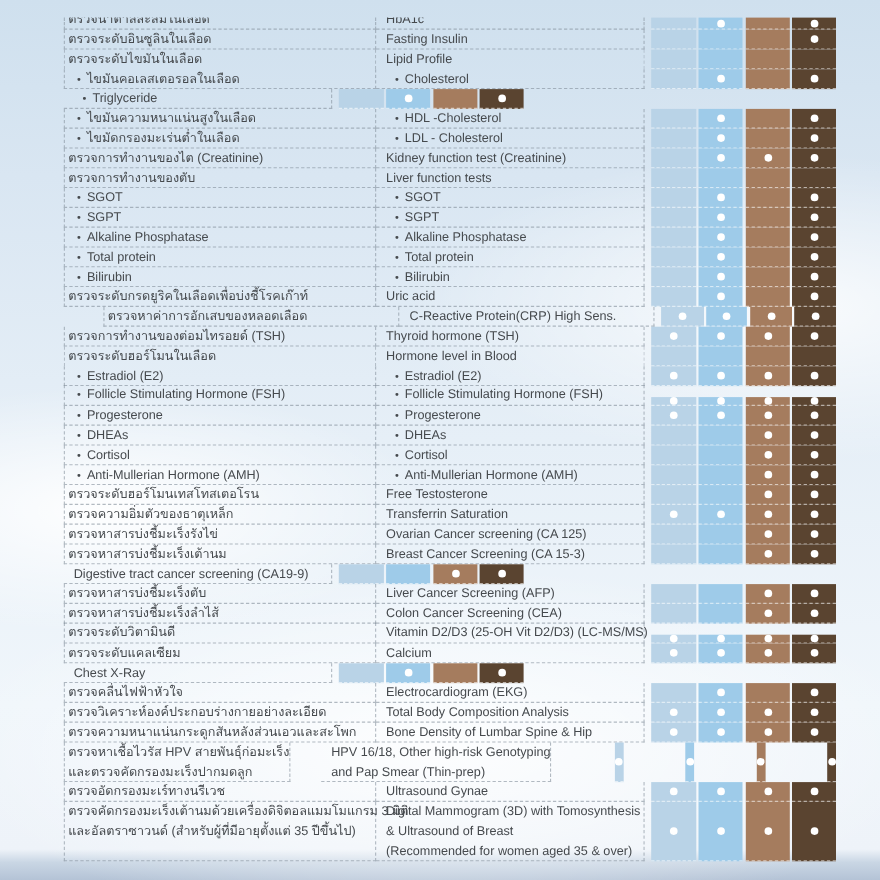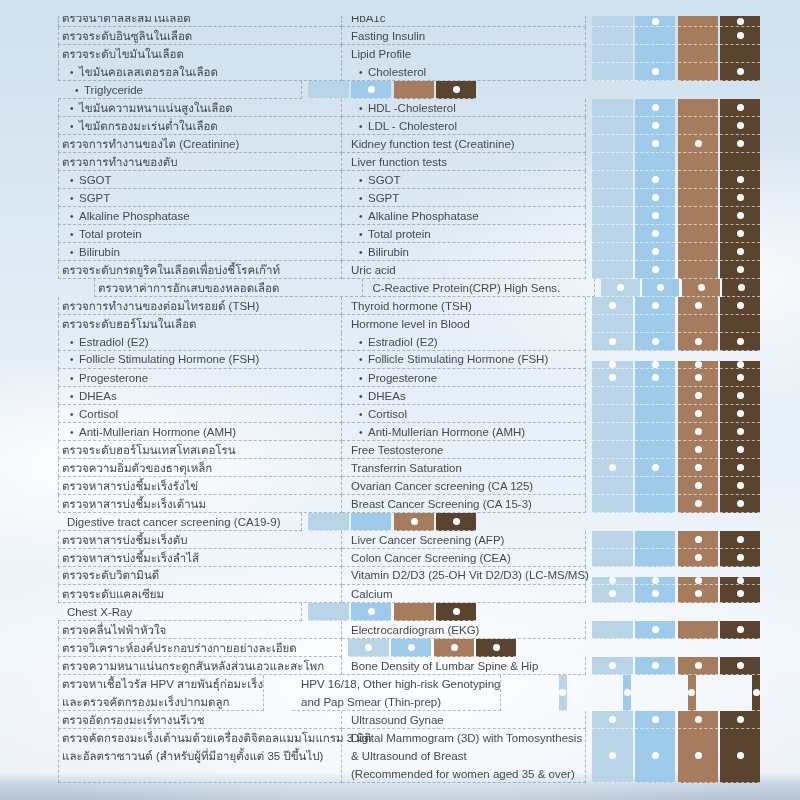--- a/index.html
+++ b/index.html
@@ -758,20 +758,23 @@
       <div class="cell dotcell c3" style="background: rgb(165, 124, 94);"></div>
       <div class="cell gap g3"></div>
       <div class="cell dotcell c4" style="background: rgb(90, 68, 48);">
         <div class="dot"></div>
       </div>
     </div>
     <div class="row" style="height: 18px;">
       <div class="cell txtcell thai">
         <div class="line">ตรวจวิเคราะห์องค์ประกอบร่างกายอย่างละเอียด</div>
       </div>
+      <div class="cell txtcell en">
+        <div class="line">Total Body Composition Analysis</div>
+      </div>
       <div class="cell sp"></div>
       <div class="cell dotcell c1" style="background: rgb(185, 211, 231);">
         <div class="dot"></div>
       </div>
       <div class="cell gap g1"></div>
       <div class="cell dotcell c2" style="background: rgb(158, 203, 233);">
         <div class="dot"></div>
       </div>
       <div class="cell gap g2"></div>
       <div class="cell dotcell c3" style="background: rgb(165, 124, 94);">

